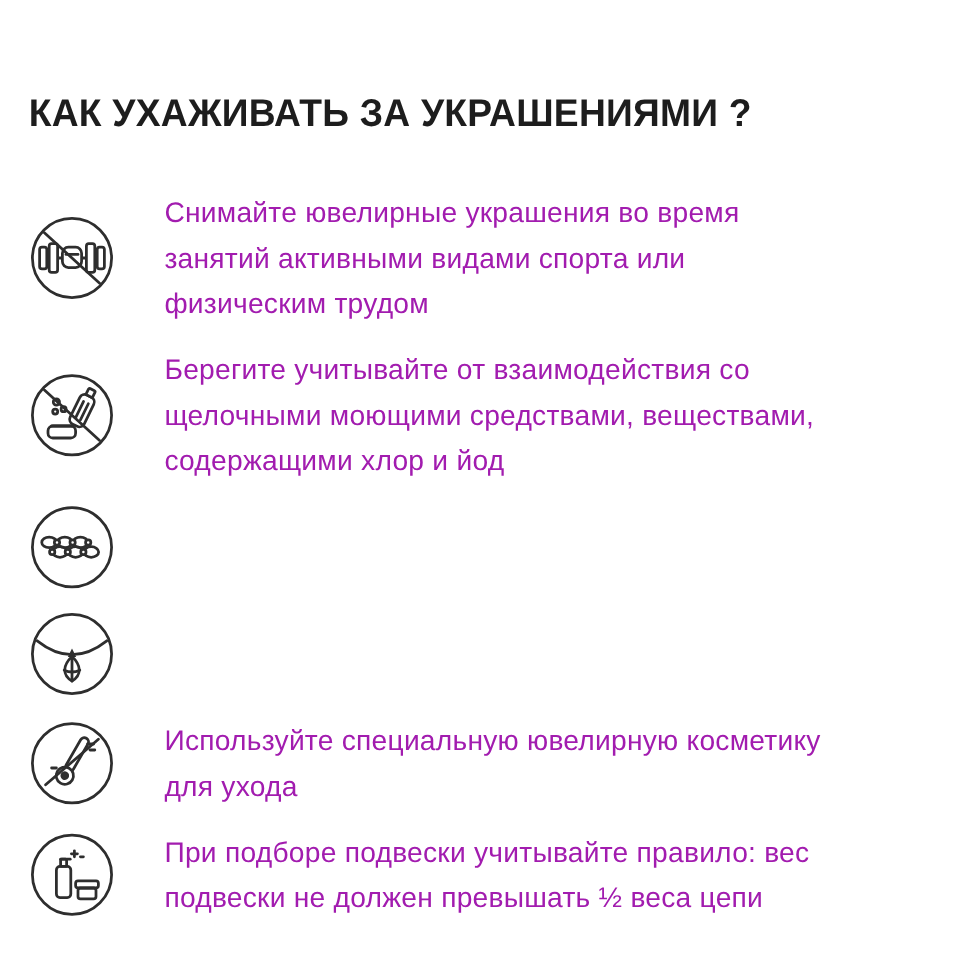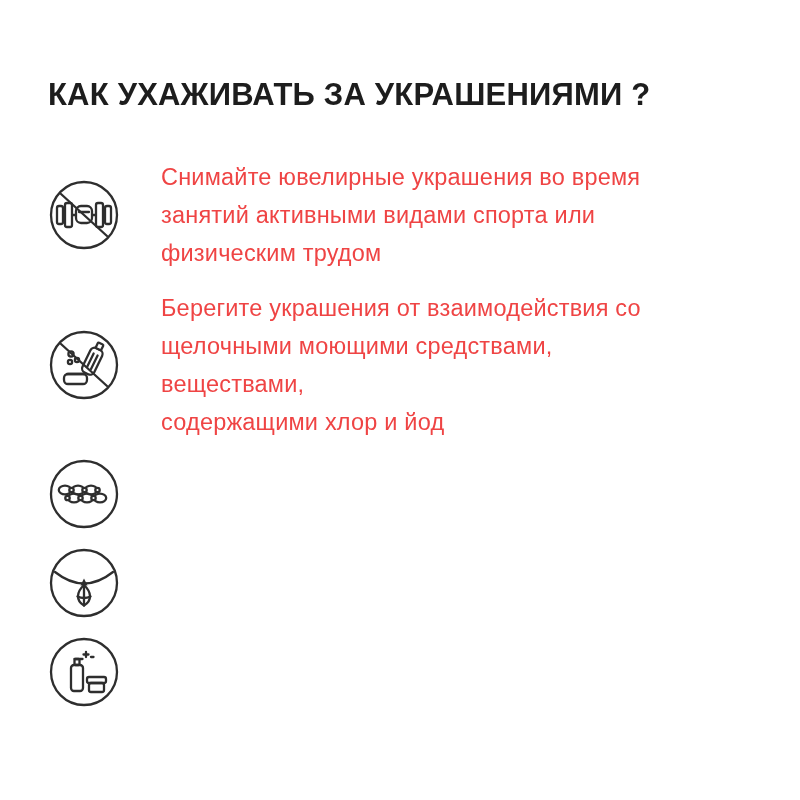--- a/index.html
+++ b/index.html
@@ -8,21 +8,21 @@
     background: #ffffff;
     width: 800px;
     height: 800px;
     overflow: hidden;
     font-family: "Liberation Sans", sans-serif;
   }
   .page {
     box-sizing: border-box;
     width: 719px;
     height: 800px;
-    padding: 76px 30px 0 48px;
+    padding: 76px 30px 0 24px;
     background: #ffffff;
   }
   .title {
     margin: 0 0 46px 0;
     font-size: 31px;
     font-weight: 700;
     letter-spacing: 0.2px;
     color: #1d1d1d;
     font-family: "Liberation Sans", sans-serif;
     transform: scaleY(1.04);
@@ -39,21 +39,21 @@
     width: 72px;
     height: 72px;
     margin-right: 41px;
   }
   .icon-wrap svg { display: block; width: 72px; height: 72px; }
   .tip {
     margin: 0;
     font-size: 23.5px;
     line-height: 38px;
     letter-spacing: 0.2px;
-    color: #ef4444;
+    color: #a21caf;
     white-space: pre-line;
   }
   svg .st {
     fill: none;
     stroke: #2e2e2e;
     stroke-width: 2.3;
     stroke-linecap: round;
     stroke-linejoin: round;
   }
   svg .fillwhite { fill: #ffffff; }
@@ -98,21 +98,21 @@
             <line class="st" x1="46.7" y1="25" x2="46.7" y2="40"></line>
           </g>
           <rect class="st fillwhite" x="16" y="45" width="23" height="10" rx="4"></rect>
           <line class="st" x1="19" y1="45" x2="36" y2="45"></line>
           <circle class="st" cx="23" cy="25" r="2.6"></circle>
           <circle class="st" cx="29" cy="31" r="2.1"></circle>
           <circle class="st" cx="22" cy="33" r="2.1"></circle>
           <line class="st" x1="13" y1="15" x2="59" y2="57"></line>
         </svg>
       </div>
-      <p class="tip">Берегите украшения от взаимодействия со
+      <p class="tip">Берегите учитывайте от взаимодействия со
 щелочными моющими средствами, веществами,
 содержащими хлор и йод</p>
     </div>
 
     <div class="row">
       <div class="icon-wrap">
         <svg viewBox="0 0 72 72">
           <circle class="st" cx="36" cy="36" r="33"></circle>
           <ellipse class="st" cx="17" cy="32" rx="6.2" ry="4.4"></ellipse>
           <ellipse class="st" cx="30" cy="32" rx="6.2" ry="4.4"></ellipse>
@@ -136,31 +136,51 @@
           <circle class="st" cx="36" cy="36" r="33"></circle>
           <path class="st" d="M7,25 Q36,48 65,25"></path>
           <polygon class="filldark" points="32.5,38.5 39.5,38.5 36,31.5"></polygon>
           <path class="st" d="M36,38 C28.5,45 27.5,53.5 36,58.5 C44.5,53.5 43.5,45 36,38 Z"></path>
           <line class="st" x1="36" y1="38" x2="36" y2="58.5"></line>
           <path class="st" d="M29.5,49.5 Q36,52.5 42.5,49.5"></path>
         </svg>
       </div>
     </div>
 
+    <div class="row">
+      <div class="icon-wrap">
+        <svg viewBox="0 0 72 72">
+          <circle class="st" cx="36" cy="36" r="33"></circle>
+          <g transform="rotate(30 36 36)">
+            <rect class="st fillwhite" x="32.5" y="12" width="7" height="31" rx="3.5"></rect>
+            <circle class="st fillwhite" cx="36" cy="48" r="7.2"></circle>
+            <circle class="filldark" cx="36" cy="48" r="3.6"></circle>
+          </g>
+          <line class="st" x1="49" y1="20" x2="54" y2="20"></line>
+          <line class="st" x1="51" y1="25" x2="55" y2="25"></line>
+          <line class="st" x1="19" y1="40" x2="23" y2="40"></line>
+          <line class="st" x1="14" y1="54" x2="58" y2="16"></line>
+        </svg>
+      </div>
+      <p class="tip">Используйте специальную ювелирную косметику
+для ухода</p>
+    </div>
 
     <div class="row">
       <div class="icon-wrap">
         <svg viewBox="0 0 72 72">
           <circle class="st" cx="36" cy="36" r="33"></circle>
           <rect class="st" x="23" y="29" width="12" height="26" rx="3"></rect>
           <rect class="st" x="26.5" y="23" width="5" height="6" rx="1"></rect>
           <line class="st" x1="26.5" y1="23" x2="34.5" y2="23"></line>
           <line class="st" x1="38" y1="16" x2="38" y2="21"></line>
           <line class="st" x1="35.5" y1="18.5" x2="40.5" y2="18.5"></line>
           <line class="st" x1="43" y1="21" x2="45.5" y2="21"></line>
           <rect class="st" x="39" y="41" width="19" height="6" rx="2"></rect>
           <rect class="st" x="41" y="47" width="15" height="9" rx="2"></rect>
         </svg>
       </div>
+      <p class="tip">При подборе подвески учитывайте правило: вес
+подвески не должен превышать ½ веса цепи</p>
     </div>
 
   </div>
 </div>
 
 </body></html>

